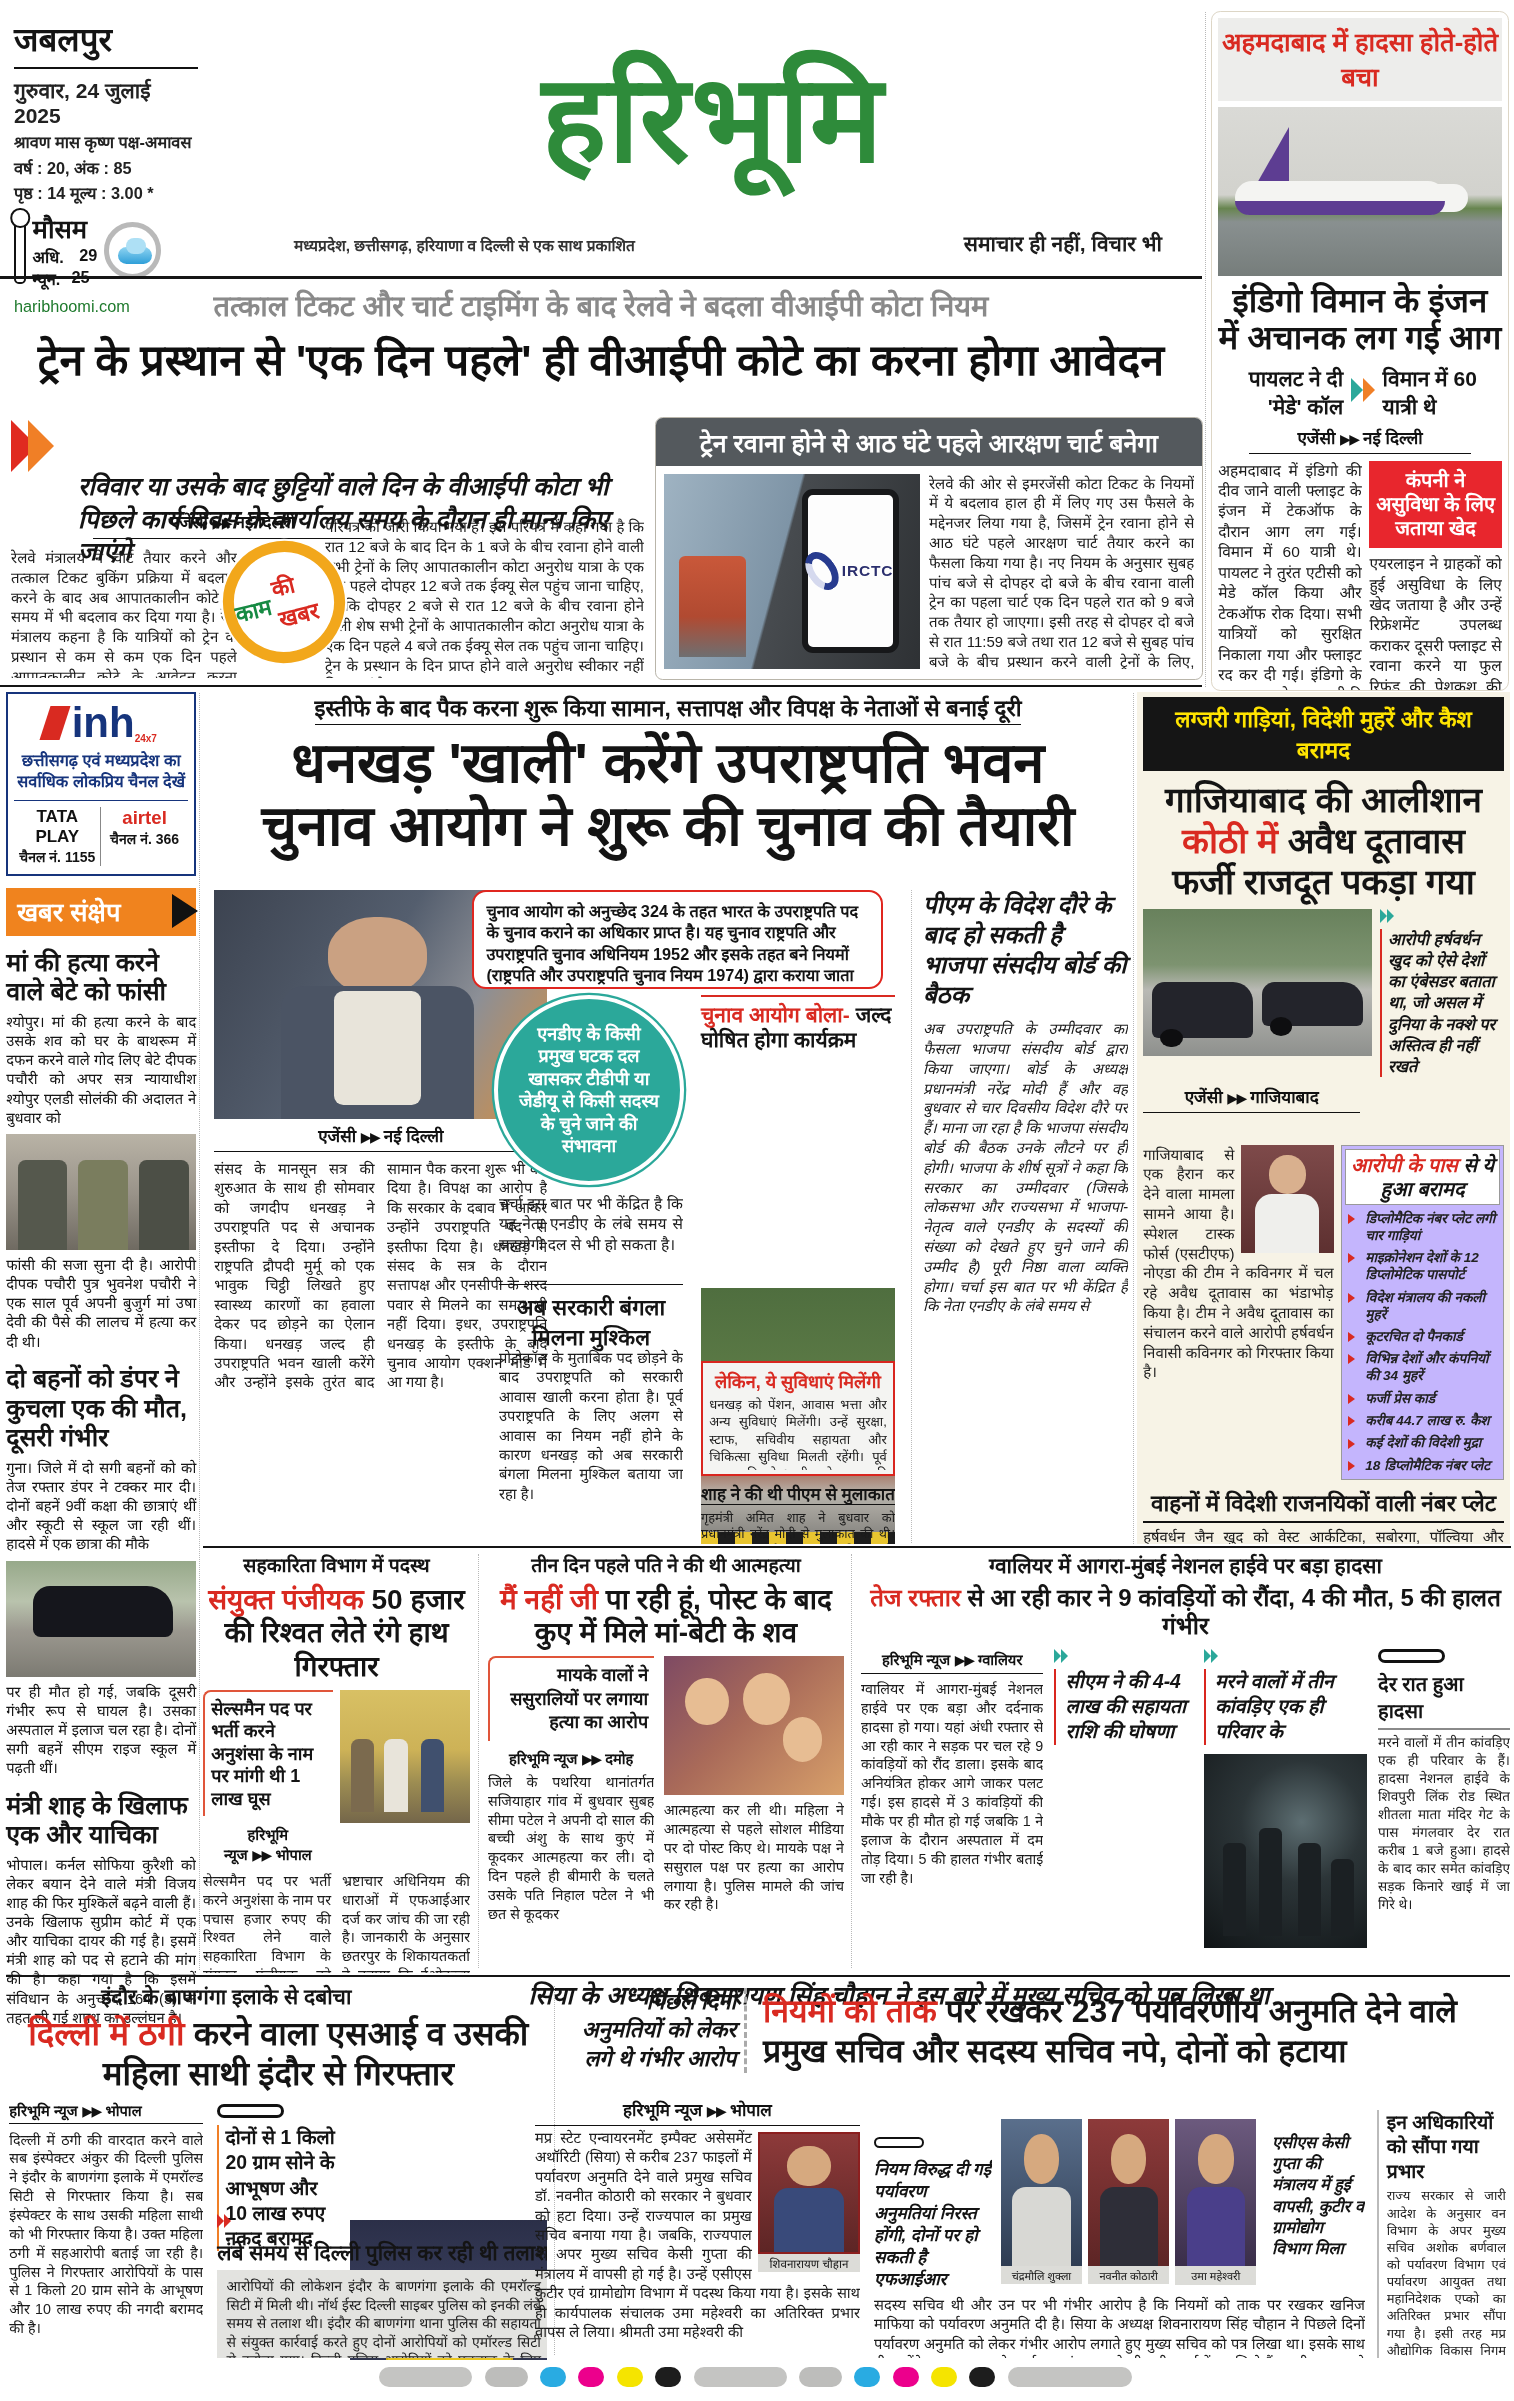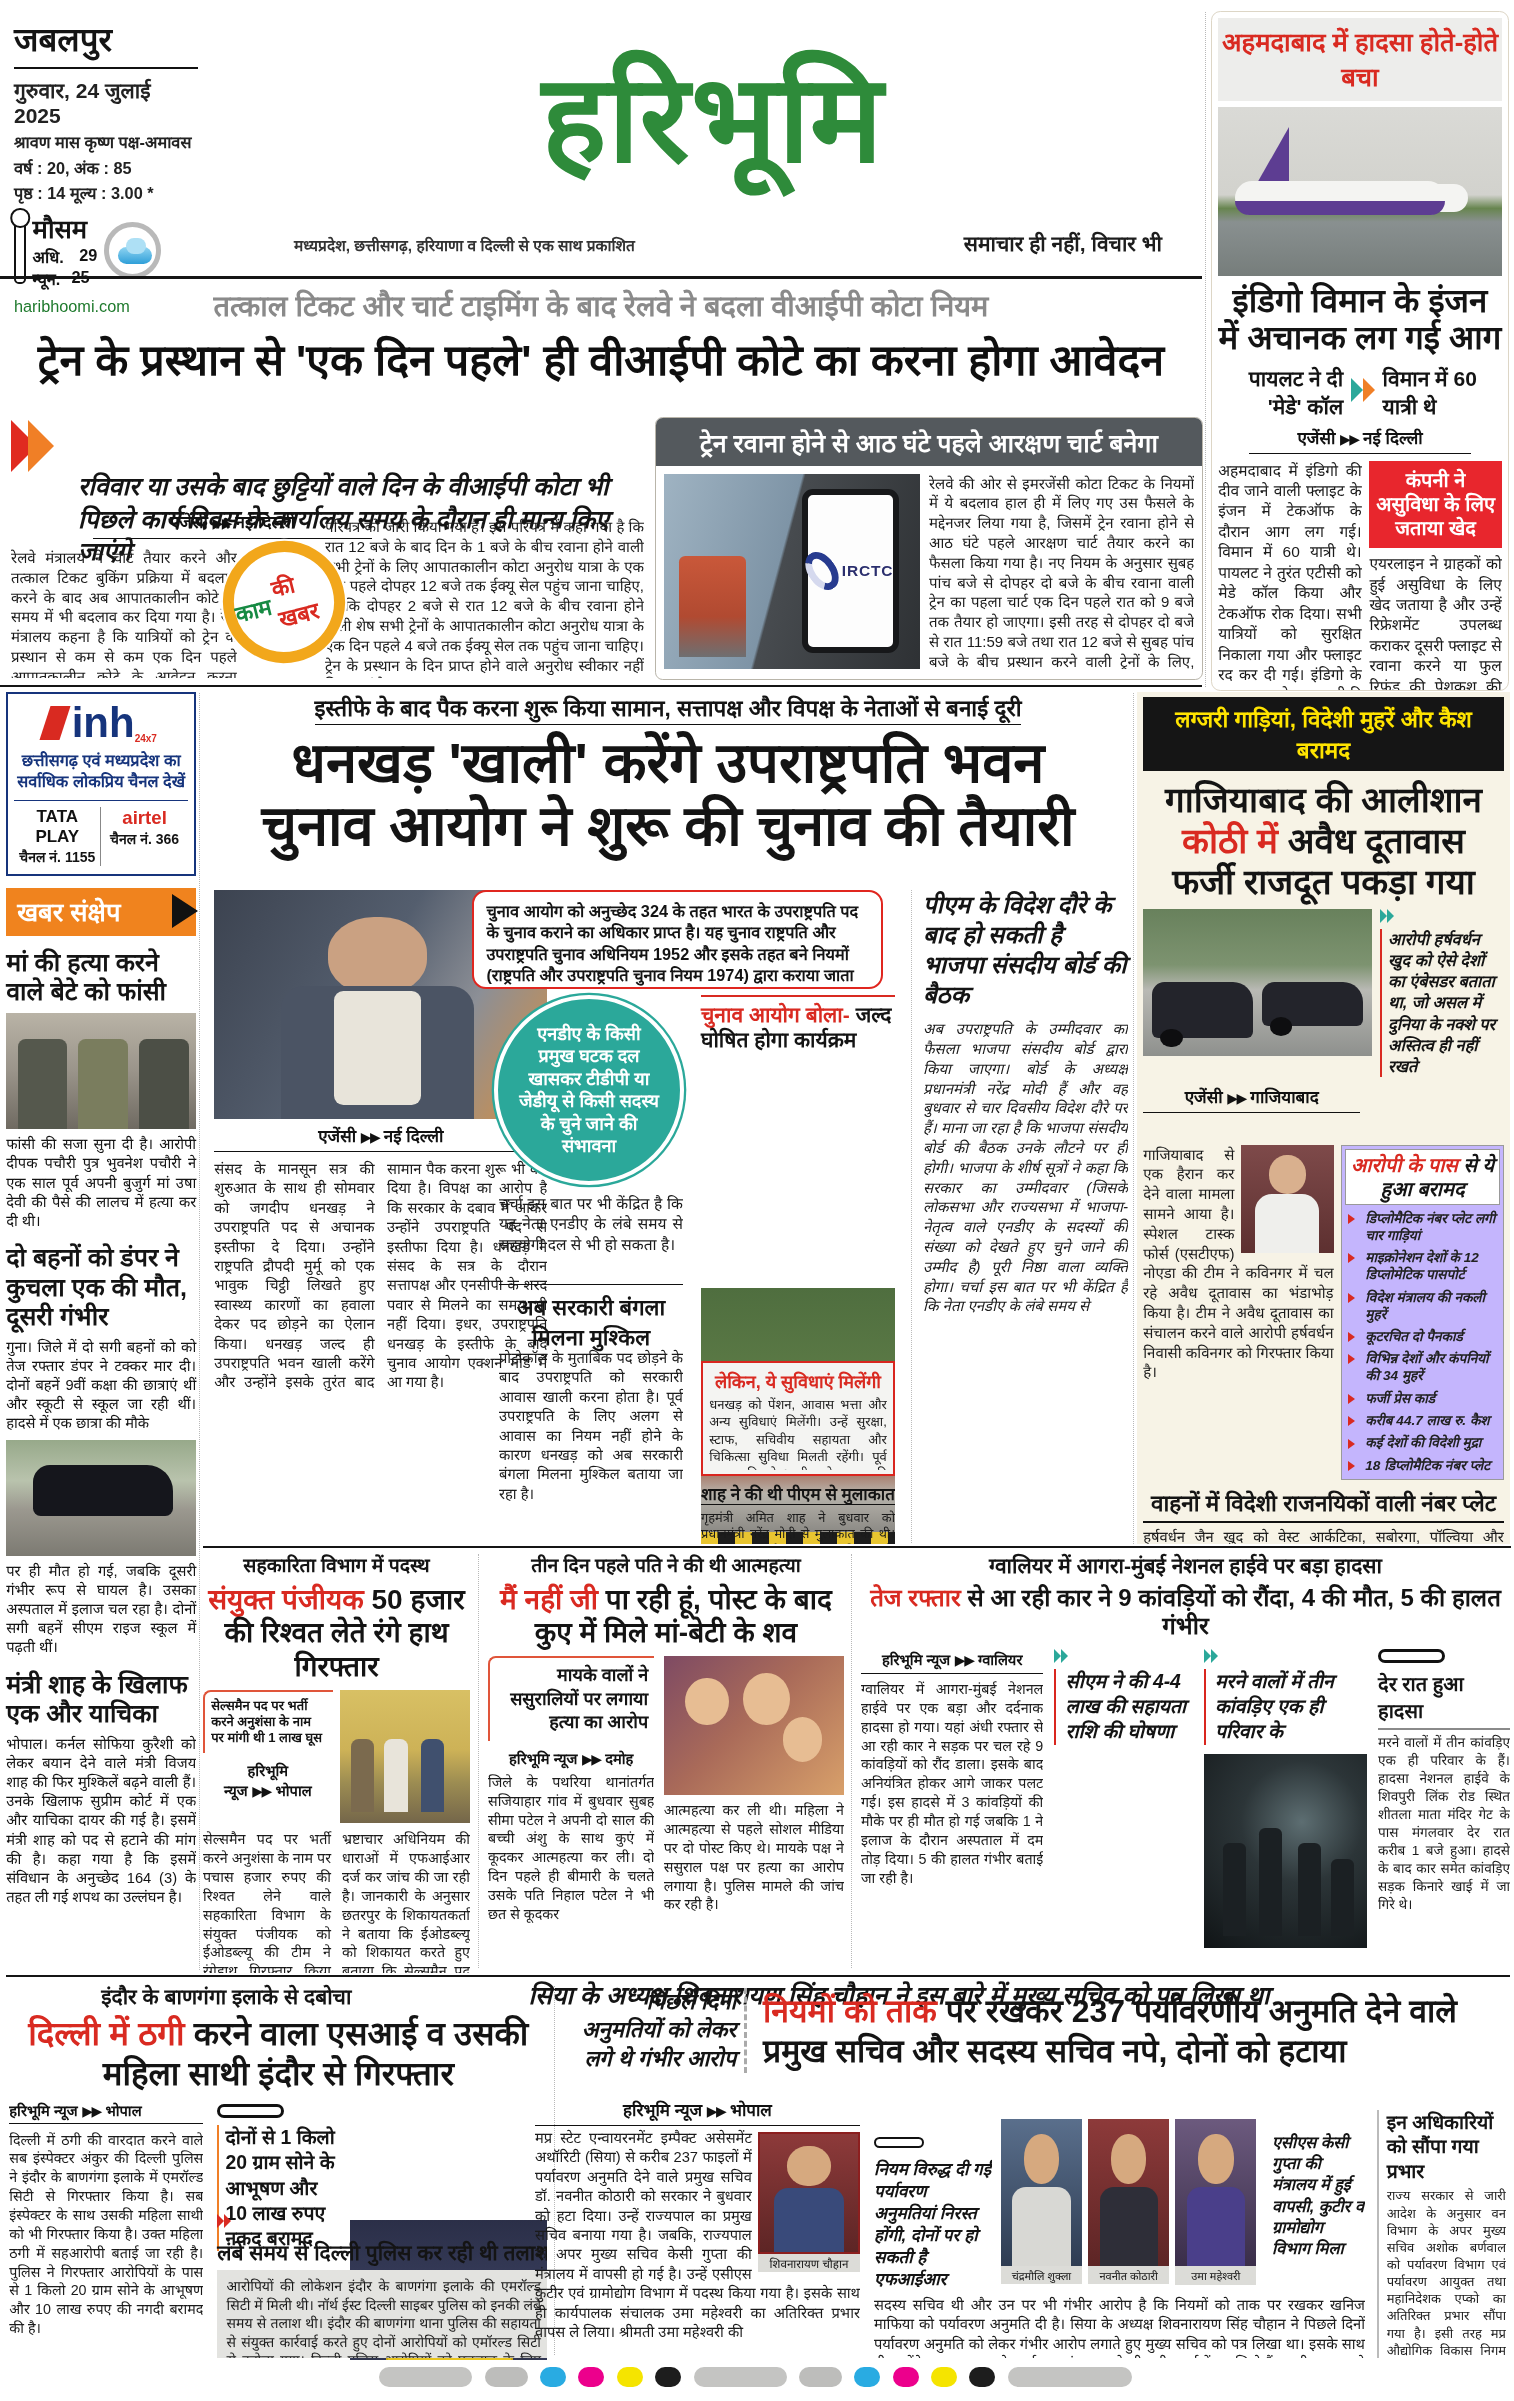--- a/index.html
+++ b/index.html
@@ -235,20 +235,21 @@
           <div style="font-weight:bold;font-size:18.6px;color:#d92a21;">airtel</div>
           <div style="font-weight:bold;font-size:14px;">चैनल नं. 366</div>
         </div>
       </div>
     </div>
 
     <div class="briefs-head" style="margin-top:12.4px;">खबर संक्षेप</div>
 
     <div>
       <div class="brief-title">मां की हत्या करने वाले बेटे को फांसी</div>
+      <p class="brief-body">श्योपुर। मां की हत्या करने के बाद उसके शव को घर के बाथरूम में दफन करने वाले गोद लिए बेटे दीपक पचौरी को अपर सत्र न्यायाधीश श्योपुर एलडी सोलंकी की अदालत ने बुधवार को</p>
       <div class="ph ph-mancop" style="width:100%;height:116px;margin:6.2px 0;">
         <div class="mc-f" style="left:6%;background:#55584d;"></div>
           <div class="mc-f" style="left:38%;background:#7a7d5e;"></div>
           <div class="mc-f" style="left:70%;background:#4c4f46;"></div>
       </div>
       <p class="brief-body">फांसी की सजा सुना दी है। आरोपी दीपक पचौरी पुत्र भुवनेश पचौरी ने एक साल पूर्व अपनी बुजुर्ग मां उषा देवी की पैसे की लालच में हत्या कर दी थी।</p>
     </div>
 
     <div>
       <div class="brief-title">दो बहनों को डंपर ने कुचला एक की मौत, दूसरी गंभीर</div>
@@ -369,21 +370,21 @@
   <div class="abs hline" style="left:203px;top:1546px;width:1308px;height:1.5px;"></div>
   <section class="abs" style="left:203px;top:1551px;width:1308px;height:422px;">
 
     <article class="abs clip" style="left:0;top:0;width:267px;height:422px;">
       <div class="bold center" style="font-size:19.4px;">सहकारिता विभाग में पदस्थ</div>
       <h3 class="center" style="font-size:28px;line-height:1.2;margin:4.6px 0;">
         <span class="red">संयुक्त पंजीयक</span> <span>50 हजार की रिश्वत लेते रंगे हाथ गिरफ्तार</span>
       </h3>
       <div style="display:flex;gap:7.7px;margin-top:6.2px;">
         <div style="width:50%;">
-          <div class="bold" style="font-size:13px;line-height:1.25;border-top:2.3px solid #e0553a;border-left:2.3px solid #e0553a;border-radius:7.7px 0 0 0;padding:6.2px;">सेल्समैन पद पर भर्ती करने अनुशंसा के नाम पर मांगी थी 1 लाख घूस</div>
+          <div class="bold" style="font-size:18px;line-height:1.25;border-top:2.3px solid #e0553a;border-left:2.3px solid #e0553a;border-radius:7.7px 0 0 0;padding:6.2px;">सेल्समैन पद पर भर्ती करने अनुशंसा के नाम पर मांगी थी 1 लाख घूस</div>
           <div class="byline" style="font-size:14.7px;margin-top:7.7px;">
             <span>हरिभूमि न्यूज</span><span class="arr">▶▶</span><span>भोपाल</span>
           </div>
         </div>
         <div class="ph ph-office" style="width:50%;height:133px;">
           <div class="ofc-p" style="left:8%;background:#7b6a4e;"></div>
             <div class="ofc-p" style="left:34%;background:#e8e4da;"></div>
             <div class="ofc-p" style="left:62%;background:#40506e;"></div>
         </div>
       </div>

